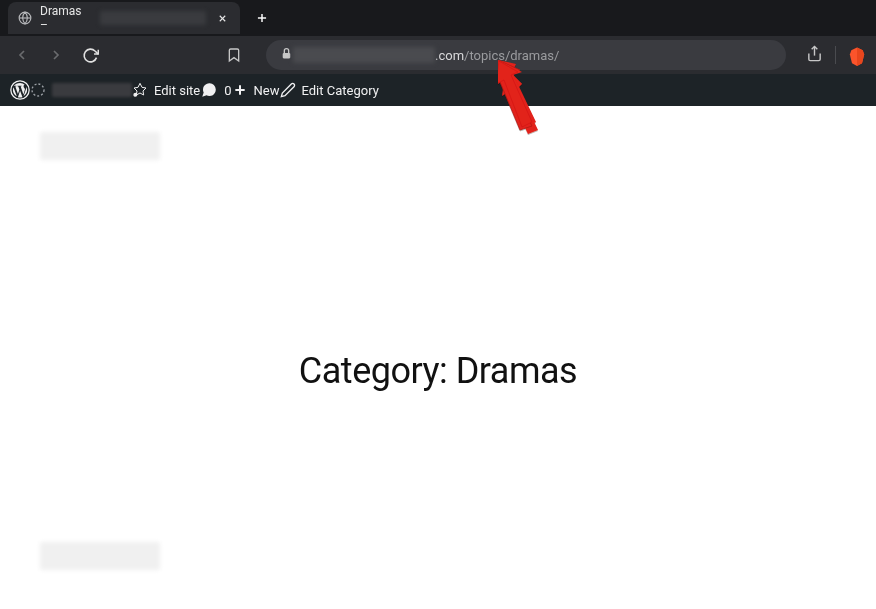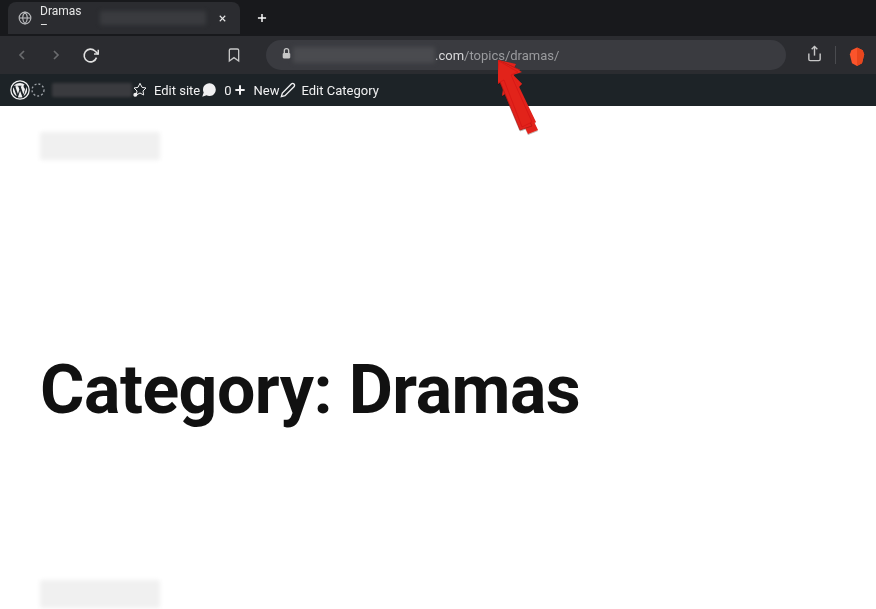--- a/index.html
+++ b/index.html
@@ -160,25 +160,26 @@
     .content-blur-top {
       background: #f0f0f0;
       width: 120px;
       height: 28px;
       filter: blur(2px);
       border-radius: 2px;
       margin-top: 6px;
     }
     
     .category-title {
-      font-size: 68px;
-      font-weight: 700;
+      font-size: 36px;
+      font-weight: 400;
       color: #111;
       margin-top: 190px;
       letter-spacing: -0.5px;
+      text-align: center;
     }
     
     .content-blur-bottom {
       background: #f0f0f0;
       width: 120px;
       height: 28px;
       filter: blur(2px);
       border-radius: 2px;
       margin-top: 150px;
     }

